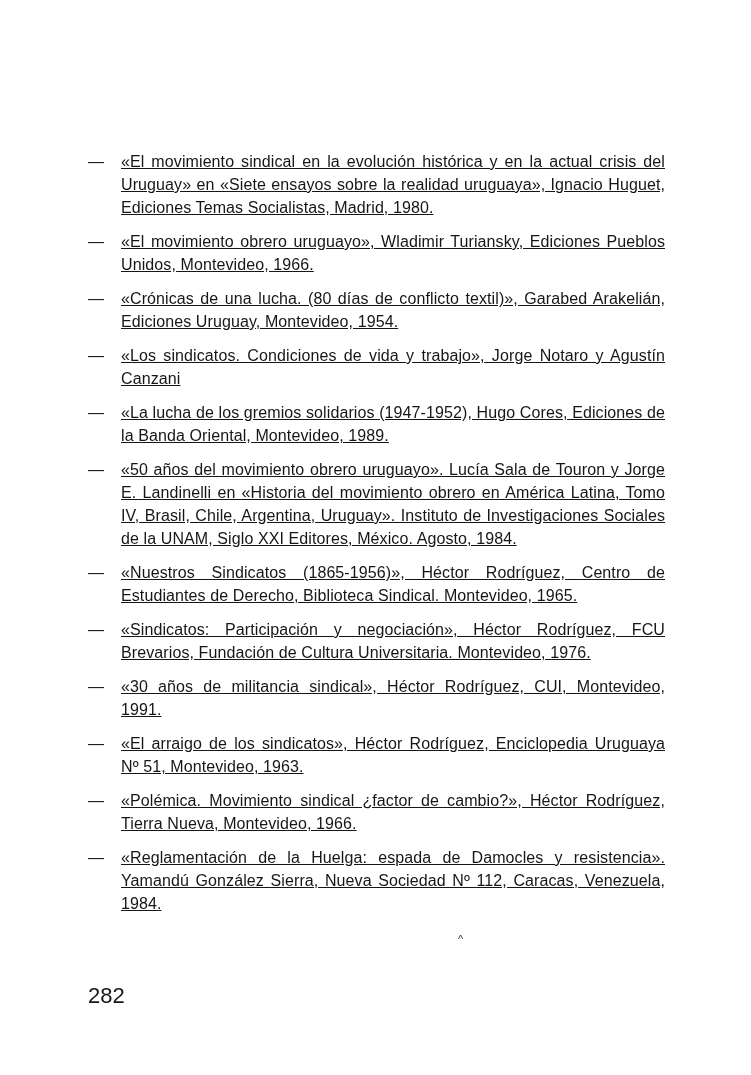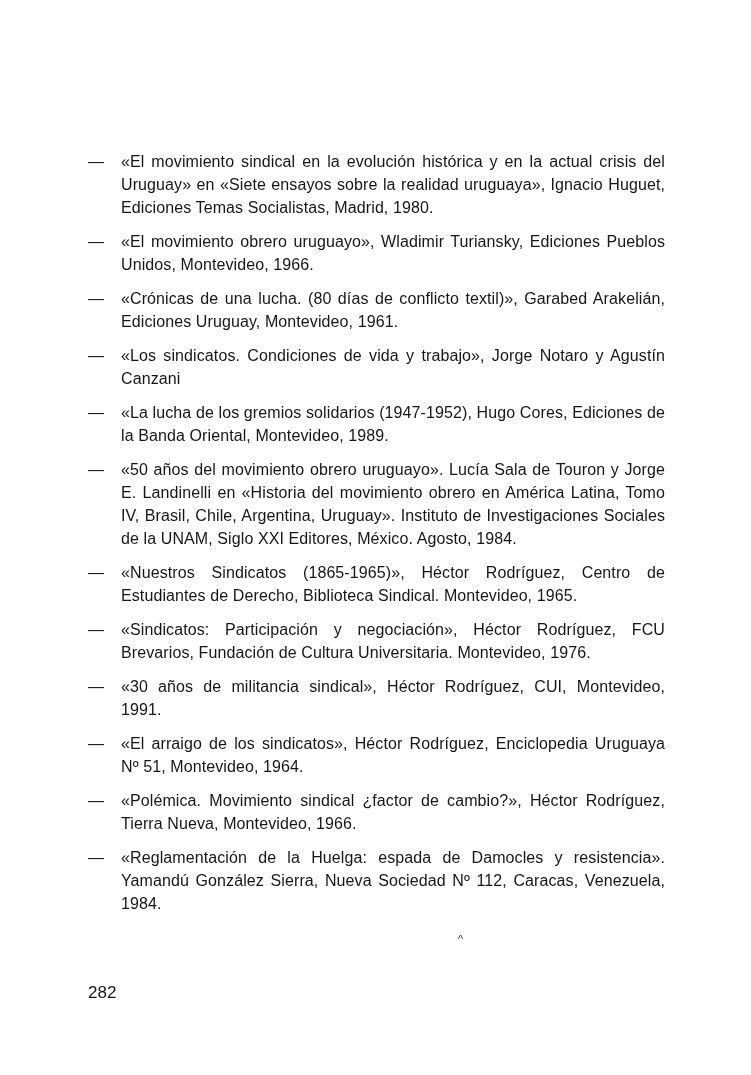--- a/index.html
+++ b/index.html
@@ -30,26 +30,27 @@
     margin-bottom: 11px;
   }
   .dash {
     flex: 0 0 33px;
     text-align: left;
   }
   .entry-text {
     flex: 1;
     text-align: justify;
     letter-spacing: 0.1px;
+    text-decoration: underline;
   }
   .page-number {
     position: absolute;
     left: 88px;
     top: 983px;
-    font-size: 17px;
+    font-size: 22px;
     color: #161616;
   }
   .stray-mark {
     position: absolute;
     left: 458px;
     top: 933px;
     font-size: 11px;
     color: #333333;
   }
 </style>
@@ -65,56 +66,56 @@
       <span class="entry-text">«El movimiento sindical en la evolución histórica y en la actual crisis del Uruguay» en «Siete ensayos sobre la realidad uruguaya», Ignacio Huguet, Ediciones Temas Socialistas, Madrid, 1980.</span>
     </div>
 
     <div class="entry">
       <span class="dash">—</span>
       <span class="entry-text">«El movimiento obrero uruguayo», Wladimir Turiansky, Ediciones Pueblos Unidos, Montevideo, 1966.</span>
     </div>
 
     <div class="entry">
       <span class="dash">—</span>
-      <span class="entry-text">«Crónicas de una lucha. (80 días de conflicto textil)», Garabed Arakelián, Ediciones Uruguay, Montevideo, 1961.</span>
+      <span class="entry-text">«Crónicas de una lucha. (80 días de conflicto textil)», Garabed Arakelián, Ediciones Uruguay, Montevideo, 1954.</span>
     </div>
 
     <div class="entry">
       <span class="dash">—</span>
       <span class="entry-text">«Los sindicatos. Condiciones de vida y trabajo», Jorge Notaro y Agustín Canzani</span>
     </div>
 
     <div class="entry">
       <span class="dash">—</span>
       <span class="entry-text">«La lucha de los gremios solidarios (1947-1952), Hugo Cores, Ediciones de la Banda Oriental, Montevideo, 1989.</span>
     </div>
 
     <div class="entry">
       <span class="dash">—</span>
       <span class="entry-text">«50 años del movimiento obrero uruguayo». Lucía Sala de Touron y Jorge E. Landinelli en «Historia del movimiento obrero en América Latina, Tomo IV, Brasil, Chile, Argentina, Uruguay». Instituto de Investigaciones Sociales de la UNAM, Siglo XXI Editores, México. Agosto, 1984.</span>
     </div>
 
     <div class="entry">
       <span class="dash">—</span>
-      <span class="entry-text">«Nuestros Sindicatos (1865-1965)», Héctor Rodríguez, Centro de Estudiantes de Derecho, Biblioteca Sindical. Montevideo, 1965.</span>
+      <span class="entry-text">«Nuestros Sindicatos (1865-1956)», Héctor Rodríguez, Centro de Estudiantes de Derecho, Biblioteca Sindical. Montevideo, 1965.</span>
     </div>
 
     <div class="entry">
       <span class="dash">—</span>
       <span class="entry-text">«Sindicatos: Participación y negociación», Héctor Rodríguez, FCU Brevarios, Fundación de Cultura Universitaria. Montevideo, 1976.</span>
     </div>
 
     <div class="entry">
       <span class="dash">—</span>
       <span class="entry-text">«30 años de militancia sindical», Héctor Rodríguez, CUI, Montevideo, 1991.</span>
     </div>
 
     <div class="entry">
       <span class="dash">—</span>
-      <span class="entry-text">«El arraigo de los sindicatos», Héctor Rodríguez, Enciclopedia Uruguaya Nº 51, Montevideo, 1964.</span>
+      <span class="entry-text">«El arraigo de los sindicatos», Héctor Rodríguez, Enciclopedia Uruguaya Nº 51, Montevideo, 1963.</span>
     </div>
 
     <div class="entry">
       <span class="dash">—</span>
       <span class="entry-text">«Polémica. Movimiento sindical ¿factor de cambio?», Héctor Rodríguez, Tierra Nueva, Montevideo, 1966.</span>
     </div>
 
     <div class="entry">
       <span class="dash">—</span>
       <span class="entry-text">«Reglamentación de la Huelga: espada de Damocles y resistencia». Yamandú González Sierra, Nueva Sociedad Nº 112, Caracas, Venezuela, 1984.</span>

